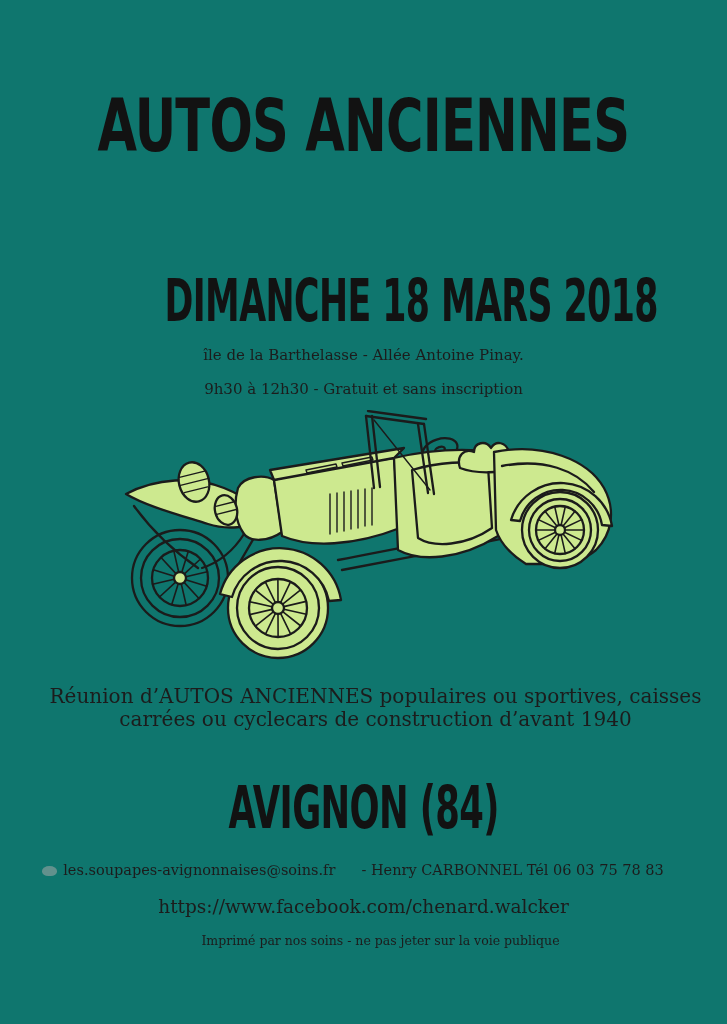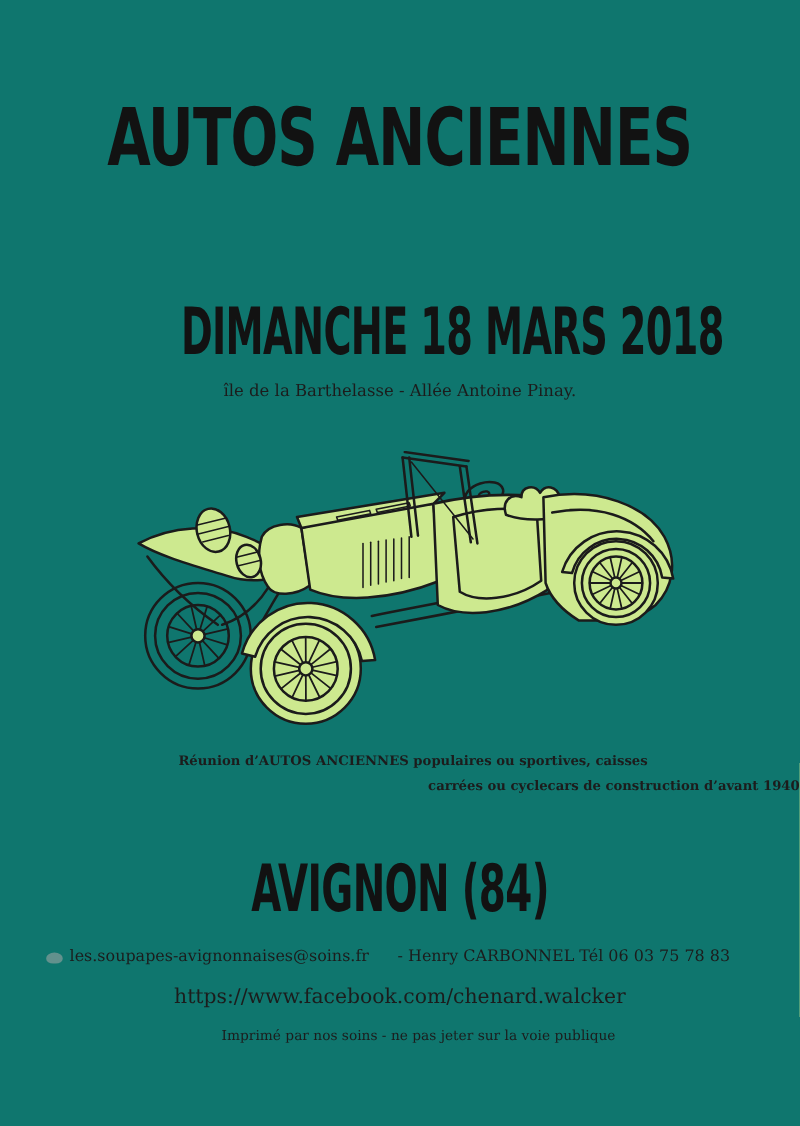--- a/index.html
+++ b/index.html
@@ -30,23 +30,23 @@
   .title2 > span{transform:scaleX(0.74) scaleY(1.05);}
   .date{top:272px;font-size:58px;}
   .date > span{transform:scaleX(0.60) scaleY(1.02);}
   .city{top:735px;font-size:58px;margin-top:44px;}
   .city > span{transform:scaleX(0.61) scaleY(1.02);}
   .club{top:803px;font-size:42px;}
   .club > span{transform:scaleX(0.63) scaleY(1.05);}
   .serif{font-family:"DejaVu Serif", serif;color:#1c1c1c;}
   .location{top:346px;font-size:15px;}
   .schedule{top:380px;font-size:15px;}
-  .descr{font-weight:bold;font-size:12px;padding-left:24px;}
+  .descr{font-weight:normal;font-size:20px;padding-left:24px;}
   .descr1{top:684px;}
-  .descr2{top:707px;text-align:right;}
+  .descr2{top:707px;}
   .contactline{top:862px;font-size:14.5px;}
   .contactline .gap{display:inline-block;width:26px;}
   .facebook{top:896px;font-size:18.5px;}
   .legal{top:933px;font-size:12.5px;padding-left:34px;}
   .car-wrap{
     position:absolute;top:410px;left:98px;width:530px;height:264px;
   }
   .smudge{
     position:absolute;left:42px;top:866px;width:15px;height:10px;
     background:#a8a8a8;border-radius:60% 60% 50% 50%;opacity:.55;
@@ -59,20 +59,21 @@
 <div class="poster">
 
   <div class="center-line display title1">
     <span>AUTOS ANCIENNES</span>
   </div>
   <div class="center-line display date">
     <span>DIMANCHE 18 MARS 2018</span>
   </div>
 
   <div class="center-line serif location">île de la Barthelasse - Allée Antoine Pinay.</div>
+  <div class="center-line serif schedule">9h30 à 12h30 - Gratuit et sans inscription</div>
 
   <div class="car-wrap">
     <svg viewBox="0 0 530 264" width="530" height="264">
       <g fill="none" stroke="#1b1b1b" stroke-width="2.3" stroke-linecap="round" stroke-linejoin="round">
 
         <g>
           <circle cx="82" cy="168" r="48"></circle>
           <circle cx="82" cy="168" r="39"></circle>
           <circle cx="82" cy="168" r="28"></circle>
           <g>

